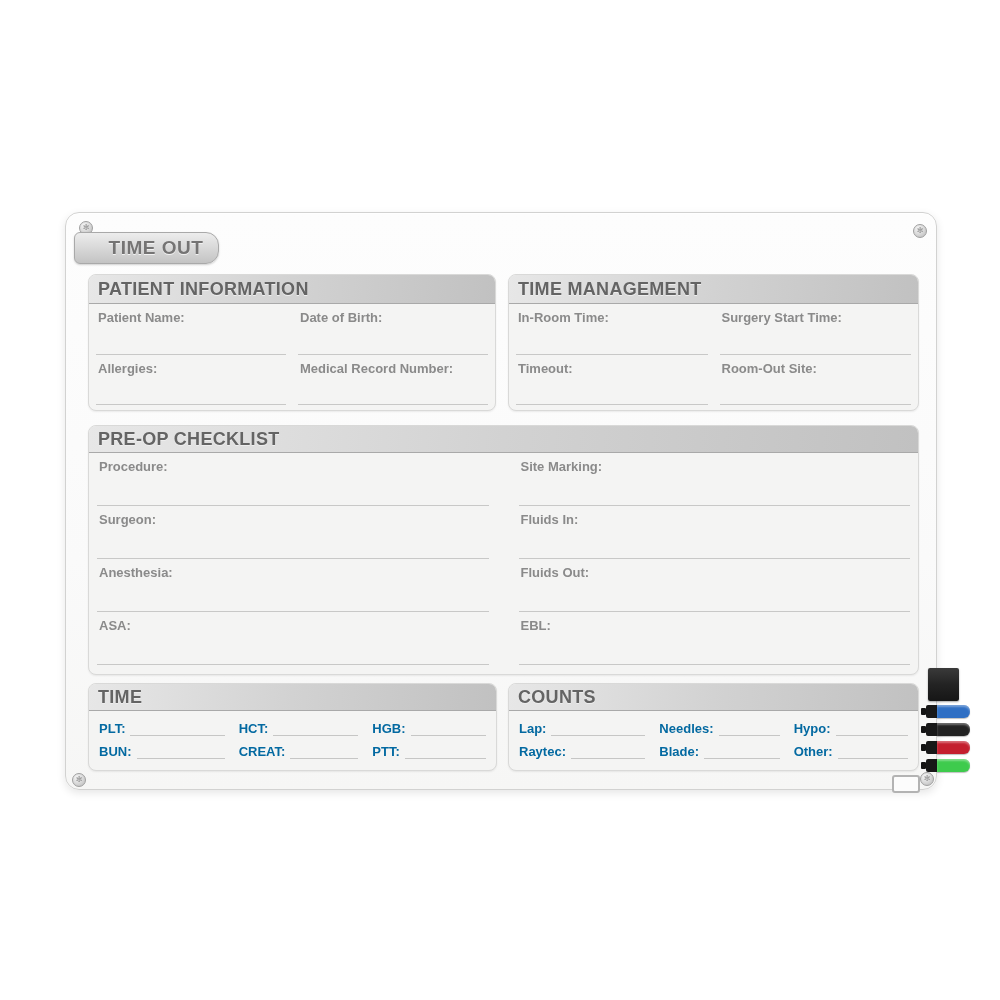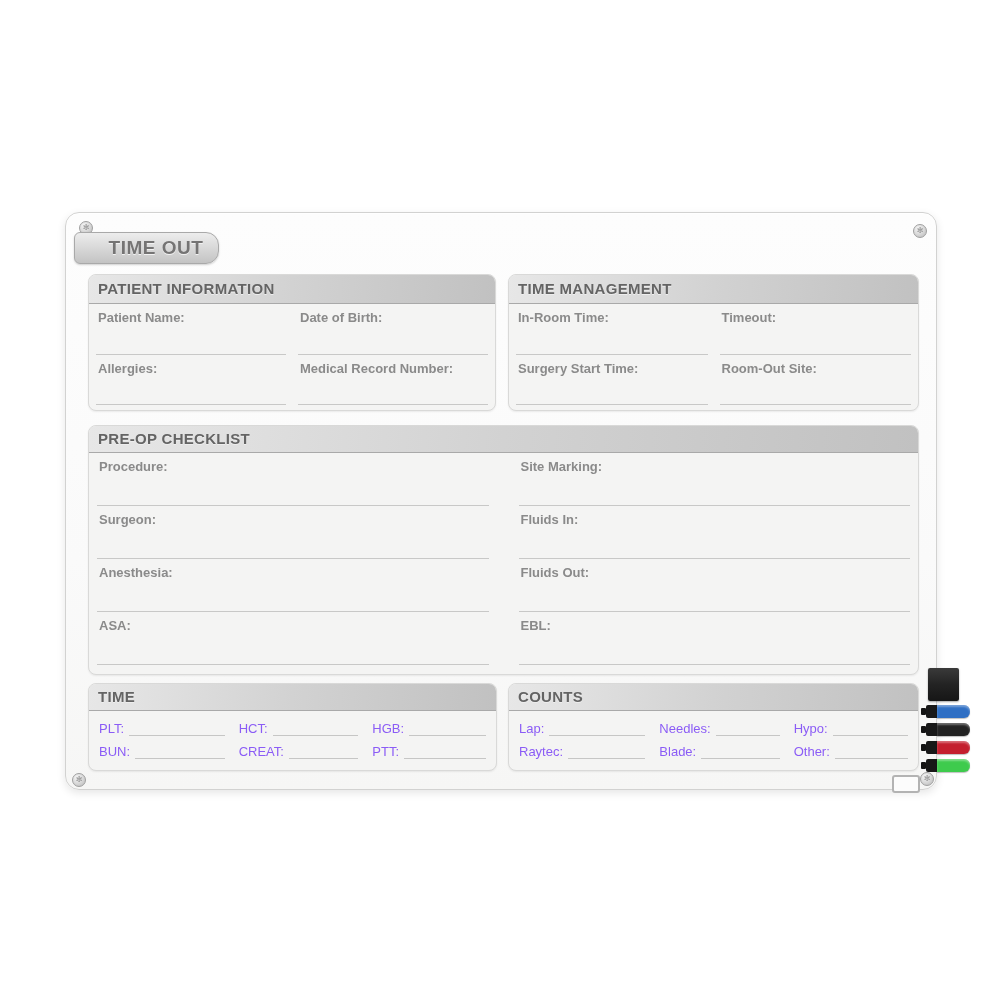--- a/index.html
+++ b/index.html
@@ -29,21 +29,21 @@
   
   .section{
     position:absolute;background:#f4f4f3;
     border:1px solid #d9d9d8;border-radius:8px;overflow:hidden;
     box-shadow:0 1px 2px rgba(0,0,0,0.07);
   }
   .sec-header{
     height:28px;line-height:28px;padding-left:9px;
     background:linear-gradient(95deg,#e7e7e7 0%,#d2d2d2 50%,#c1c1c1 100%);
     border-bottom:1px solid #a9a9a9;
-    font-size:15px;font-weight:bold;color:#646464;letter-spacing:0.3px;
+    font-size:18px;font-weight:bold;color:#646464;letter-spacing:0.3px;
     text-shadow:0 1px 0 #eeeeee;
   }
   .sec-patient{left:22px;top:61px;width:406px;height:135px;}
   .sec-time{left:442px;top:61px;width:409px;height:135px;}
   .sec-preop{left:22px;top:212px;width:829px;height:248px;}
   .sec-labs{left:22px;top:470px;width:407px;height:86px;}
   .sec-counts{left:442px;top:470px;width:409px;height:86px;}
   .sec-preop .sec-header,.sec-labs .sec-header,.sec-counts .sec-header{height:26px;line-height:26px;}
   
   .grid-2x2{
@@ -60,21 +60,21 @@
     display:grid;grid-template-columns:1fr 1fr;grid-template-rows:repeat(4,1fr);
     grid-auto-flow:column;column-gap:30px;
     padding:0 8px 10px 8px;height:calc(100% - 36px);
   }
   
   .grid-3x2{
     display:grid;grid-template-columns:1.05fr 1fr 0.95fr;grid-template-rows:1fr 1fr;
     column-gap:14px;padding:6px 10px 8px 10px;height:calc(100% - 40px);
   }
   .inline-field{display:flex;align-items:flex-end;padding-bottom:4px;}
-  .inline-field .lbl{font-size:13px;font-weight:normal;color:#8b5cf6;white-space:nowrap;}
+  .inline-field .lbl{font-size:13px;font-weight:bold;color:#0369a1;white-space:nowrap;}
   .inline-field .fill-line{flex:1;border-bottom:1px solid #c6c6c5;margin-left:5px;height:13px;}
   
   .screw{
     position:absolute;width:12px;height:12px;border-radius:50%;
     background:radial-gradient(circle at 35% 30%,#f5f5f5 0%,#dcdcdc 45%,#b9b9b9 100%);
     border:1px solid #9f9f9f;
     display:flex;align-items:center;justify-content:center;
     font-size:8px;color:#8e8e8e;line-height:1;
   }
   .screw-tl{left:13px;top:8px;}
@@ -125,22 +125,22 @@
       <div class="cell"><span class="lbl">Date of Birth:</span></div>
       <div class="cell"><span class="lbl">Allergies:</span></div>
       <div class="cell"><span class="lbl">Medical Record Number:</span></div>
     </div>
   </div>
 
   <div class="section sec-time">
     <div class="sec-header">TIME MANAGEMENT</div>
     <div class="grid-2x2">
       <div class="cell"><span class="lbl">In-Room Time:</span></div>
+      <div class="cell"><span class="lbl">Surgery Start Time:</span></div>
       <div class="cell"><span class="lbl">Timeout:</span></div>
-      <div class="cell"><span class="lbl">Surgery Start Time:</span></div>
       <div class="cell"><span class="lbl">Room-Out Site:</span></div>
     </div>
   </div>
 
   <div class="section sec-preop">
     <div class="sec-header">PRE-OP CHECKLIST</div>
     <div class="grid-2x4">
       <div class="cell"><span class="lbl">Procedure:</span></div>
       <div class="cell"><span class="lbl">Surgeon:</span></div>
       <div class="cell"><span class="lbl">Anesthesia:</span></div>

